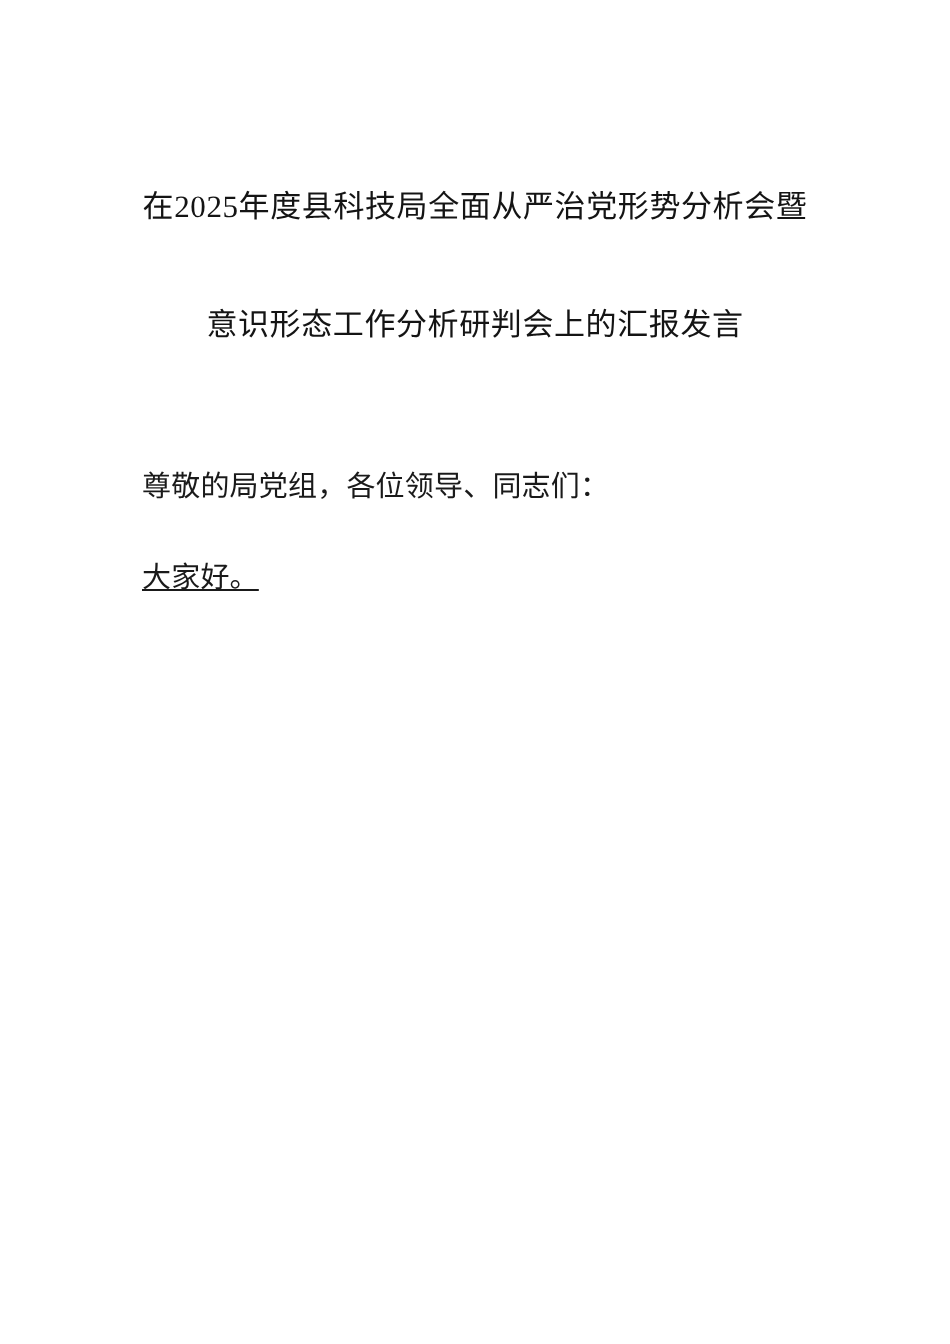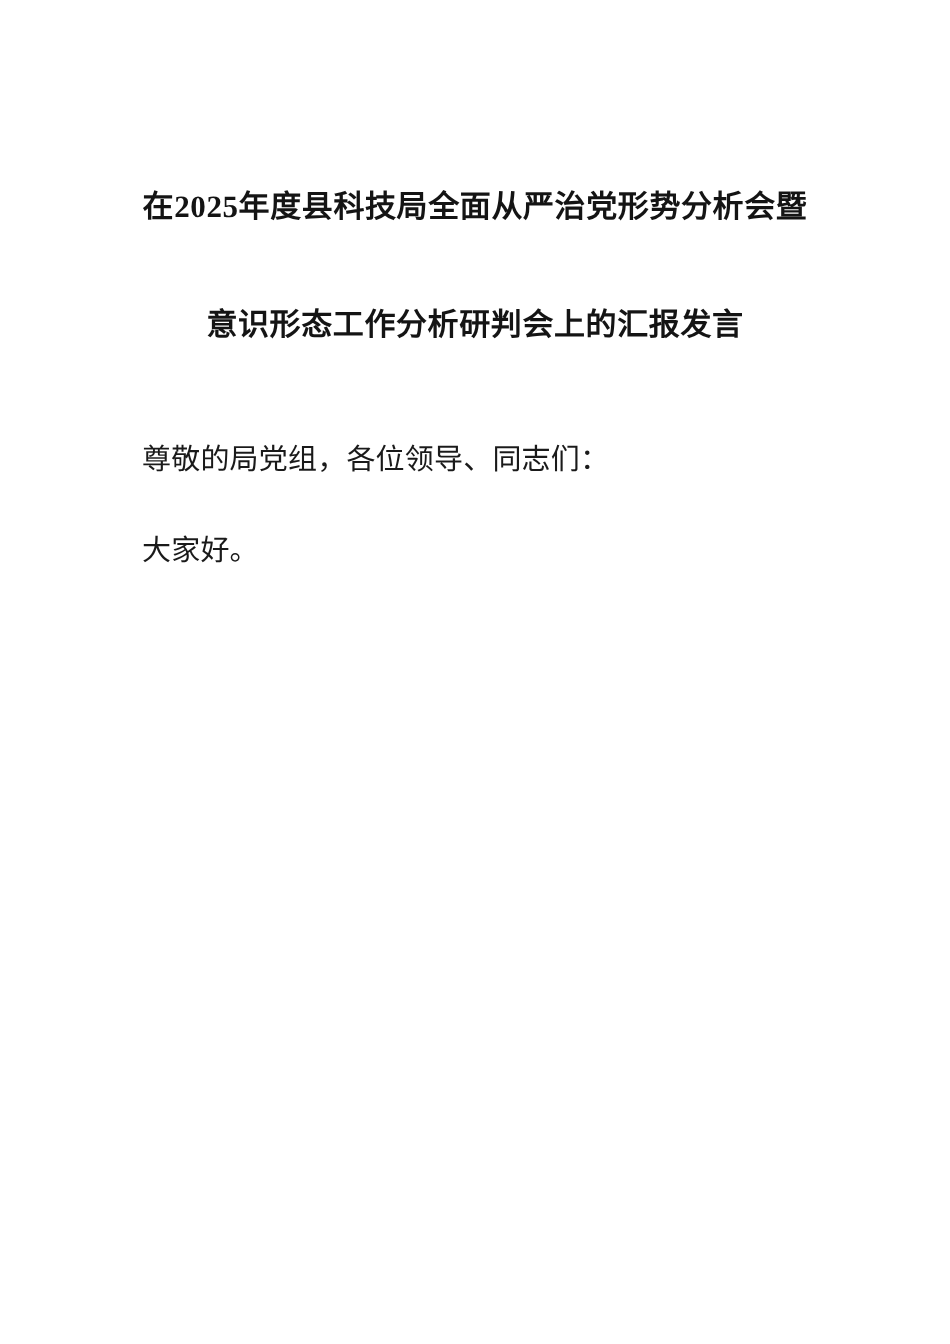--- a/index.html
+++ b/index.html
@@ -27,53 +27,54 @@
   }
 
   
   .doc-title {
     position: absolute;
     left: 140px;
     top: 148px;
     width: 670px;
     text-align: center;
     font-family: "Liberation Serif", "DejaVu Serif", serif;
-    font-weight: bold;
+    font-weight: normal;
     font-size: 31px;
     line-height: 118px;
     letter-spacing: 0.6px;
     color: #141414;
     text-rendering: geometricPrecision;
   }
 
   
   .doc-body {
     position: absolute;
     left: 142px;
-    top: 433px;
+    top: 460px;
     width: 667px;
   }
 
   .para {
     font-family: "Liberation Serif", "DejaVu Serif", serif;
     font-size: 29px;
     line-height: 53px;
     color: #1a1a1a;
     text-align: justify;
     text-justify: inter-character;
     letter-spacing: 0.2px;
     margin: 0;
   }
 
   .para.salutation {
     margin-bottom: 38px;
   }
 
   .para.greeting {
     margin-bottom: 38px;
+    text-decoration: underline;
   }
 
   .para.main {
     margin-bottom: 0;
   }
 </style>
 </head>
 <body>
 
 <div class="page">

